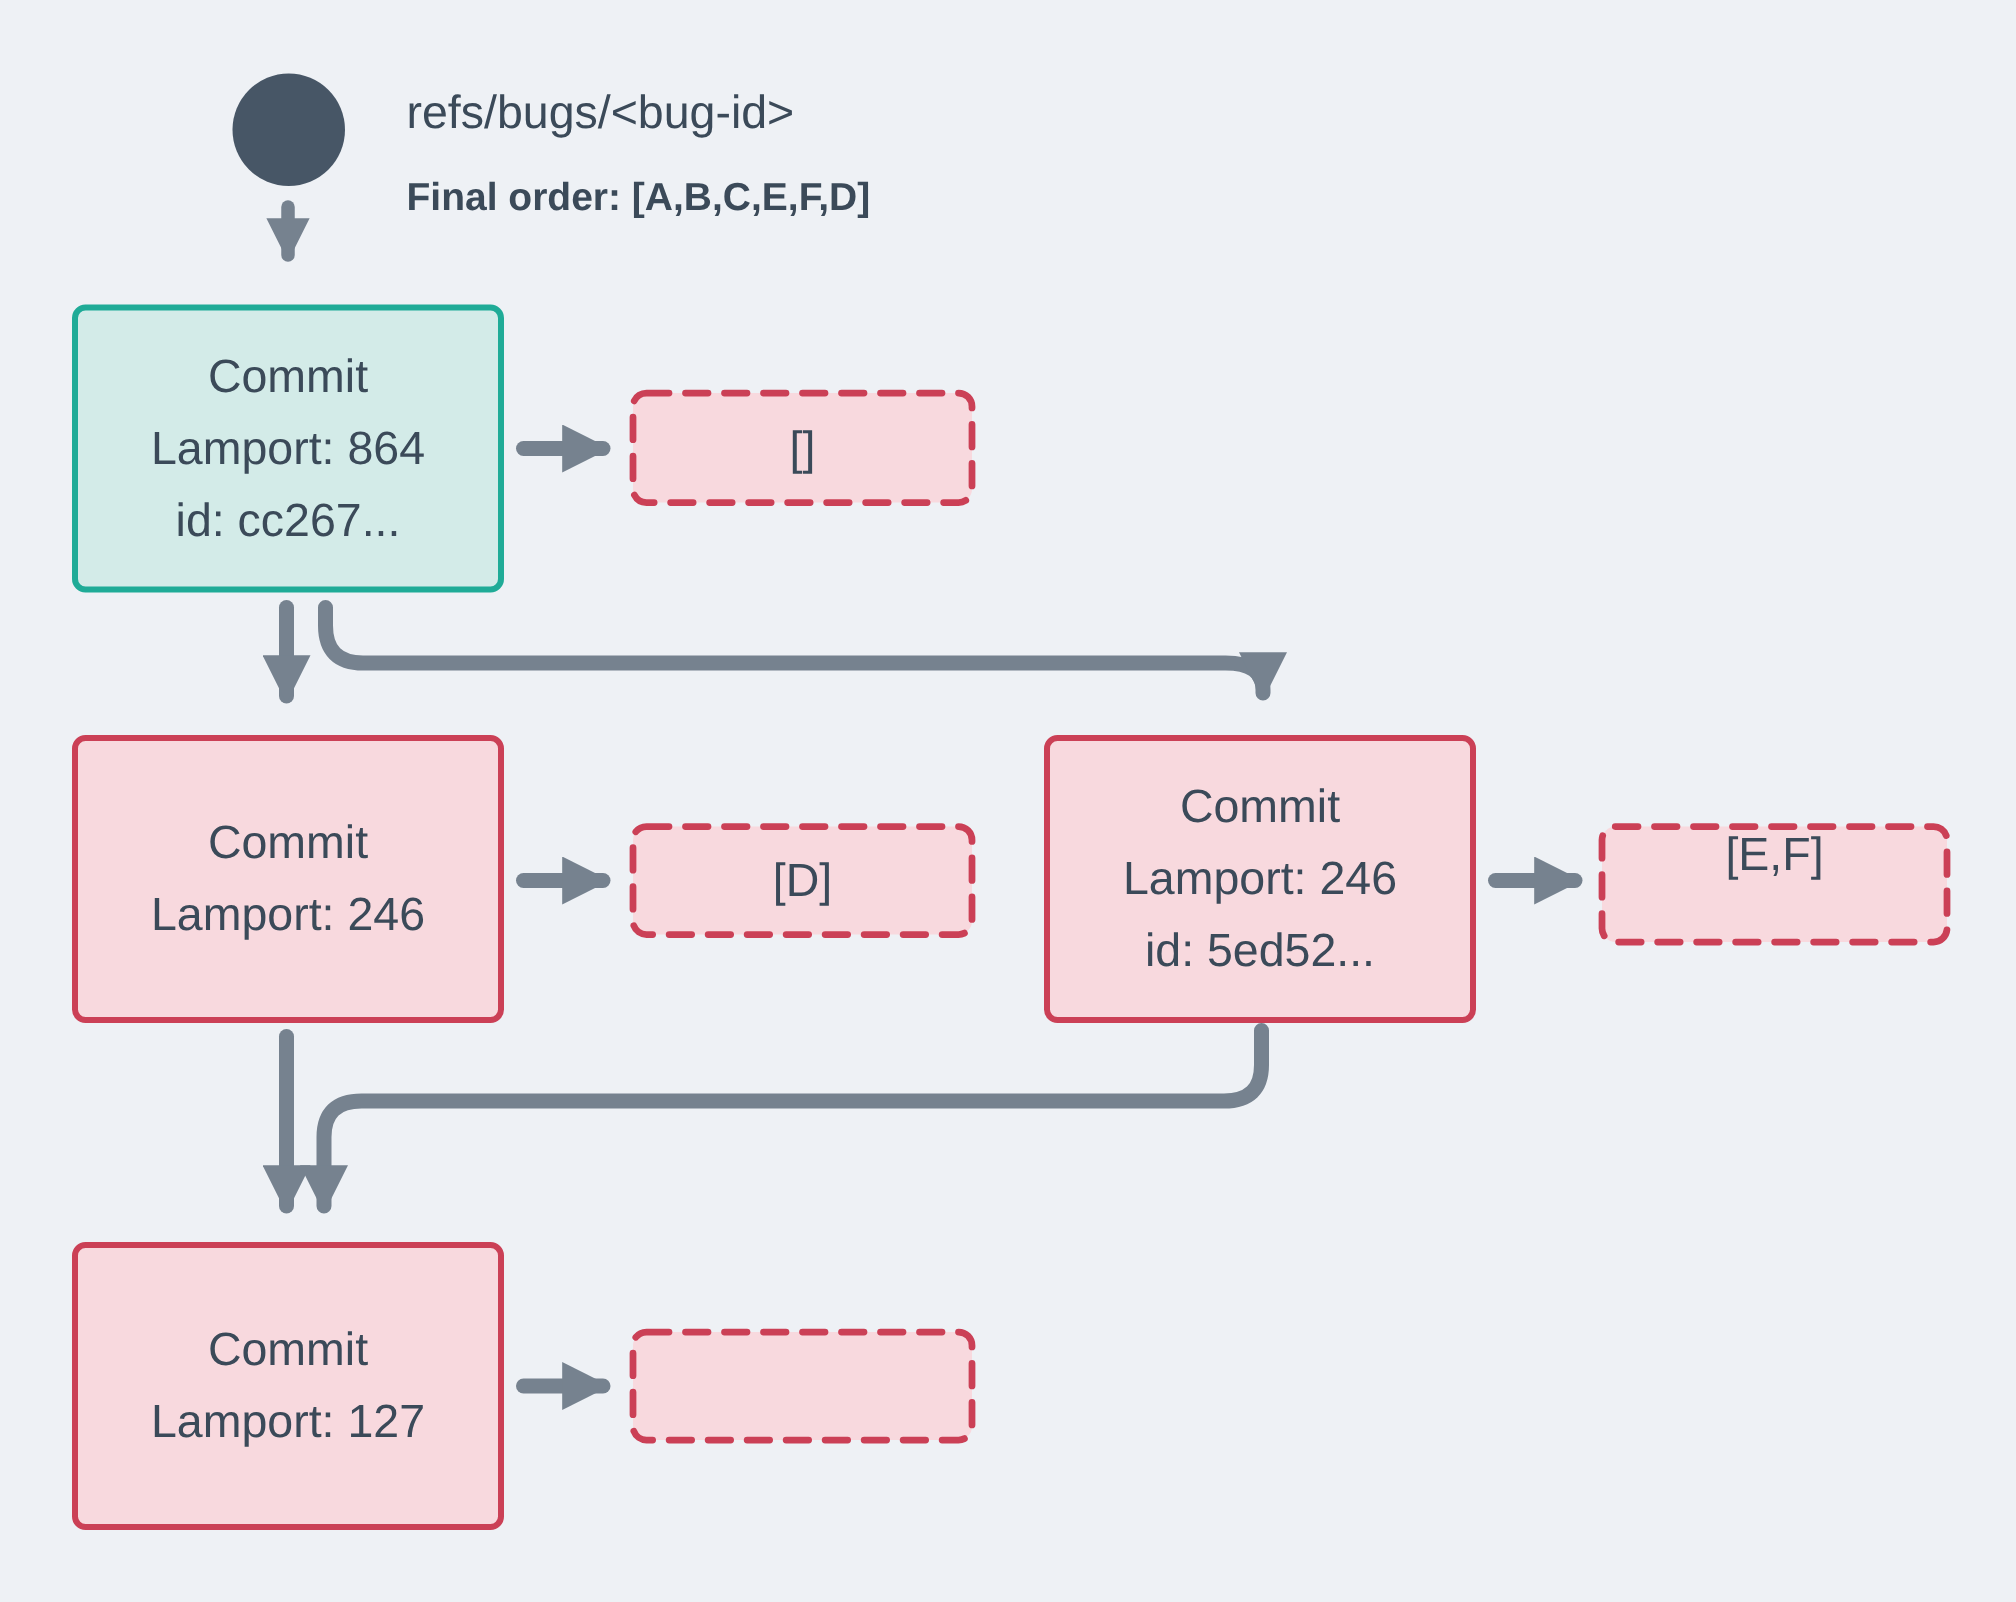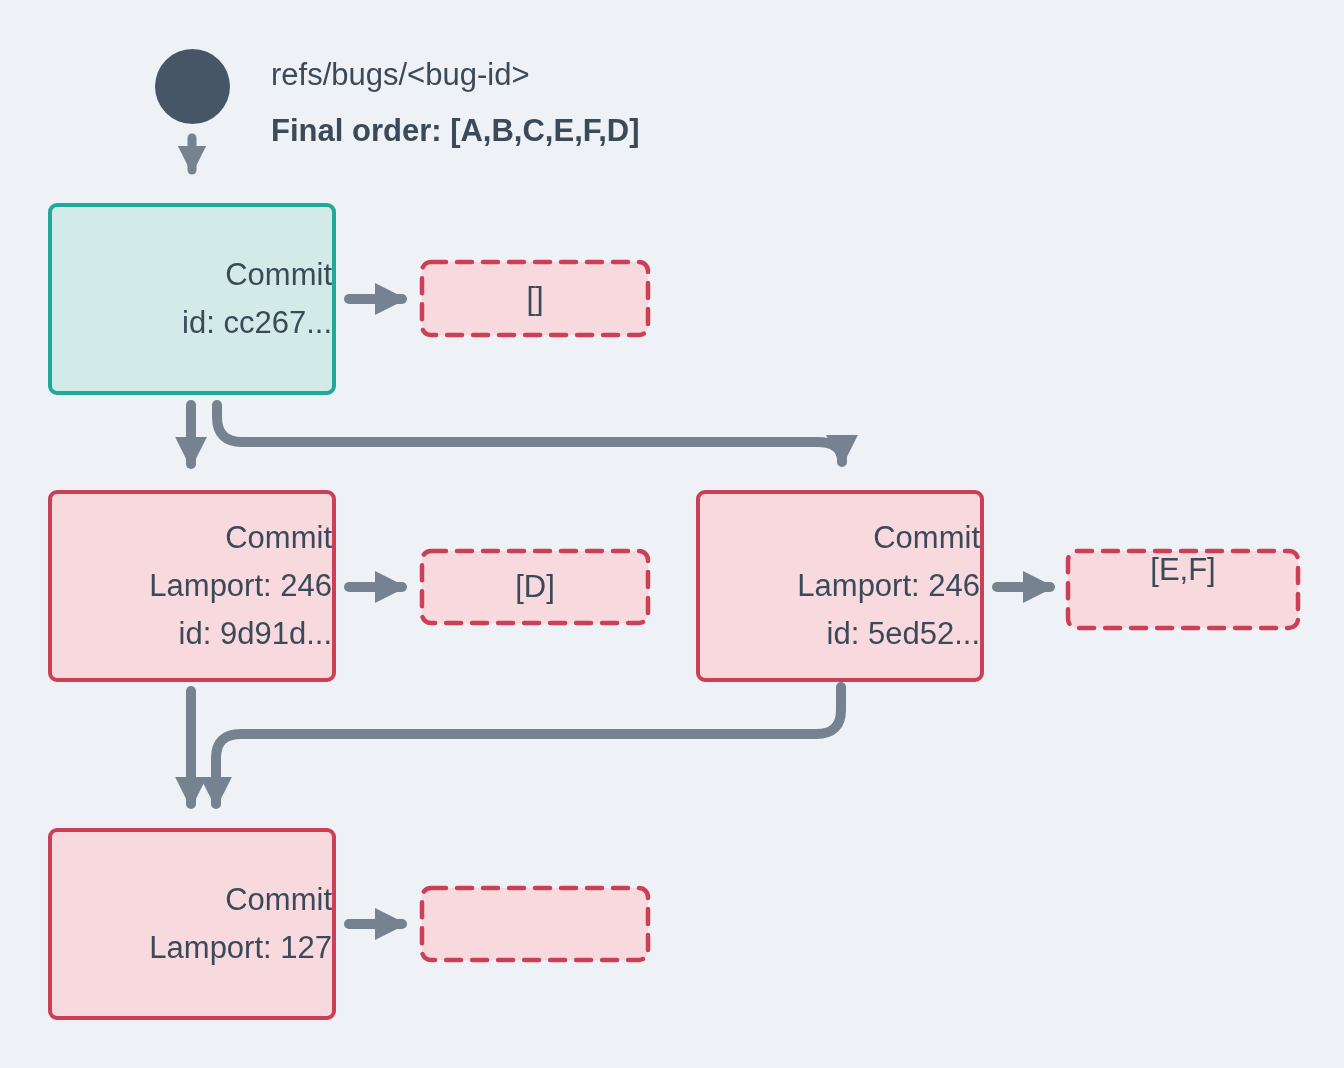--- a/index.html
+++ b/index.html
@@ -56,34 +56,34 @@
     position: absolute;
     left: 271px; top: 56px;
     font-size: 31px;
     line-height: 38px;
     color: var(--text);
     white-space: nowrap;
   }
   .final-order-label {
     position: absolute;
     left: 271px; top: 112px;
-    font-size: 31px;
+    font-size: 26px;
     line-height: 38px;
     font-weight: bold;
     color: var(--text);
     white-space: nowrap;
   }
   .commit-node {
     position: absolute;
     width: 288px; height: 192px;
     border-radius: 9px;
     display: flex;
     flex-direction: column;
     justify-content: center;
-    align-items: flex-end;
+    align-items: center;
     text-align: center;
     font-size: 31px;
     line-height: 48px;
   }
   .commit-node.teal {
     background: var(--teal-fill);
     border: 4px solid var(--teal-border);
   }
   .commit-node.red {
     background: var(--red-fill);
@@ -133,27 +133,27 @@
     <path class="edge" d="M 841 687 V 710 Q 841 734 816 734 H 241 Q 216 734 216 758 V 804" marker-end="url(#arrowhead)"></path>
     <path class="edge" d="M 349 924 H 402" marker-end="url(#arrowhead)"></path>
   </svg>
 
   <div class="head-circle"></div>
   <div class="ref-label">refs/bugs/&lt;bug-id&gt;</div>
   <div class="final-order-label">Final order: [A,B,C,E,F,D]</div>
 
   <div class="commit-node teal node-root">
     <div>Commit</div>
+    <div>Lamport: 864</div>
     <div>id: cc267...</div>
   </div>
 
   <div class="commit-node red node-left">
     <div>Commit</div>
     <div>Lamport: 246</div>
-    <div>id: 9d91d...</div>
   </div>
 
   <div class="commit-node red node-right">
     <div>Commit</div>
     <div>Lamport: 246</div>
     <div>id: 5ed52...</div>
   </div>
 
   <div class="commit-node red node-merge">
     <div>Commit</div>

